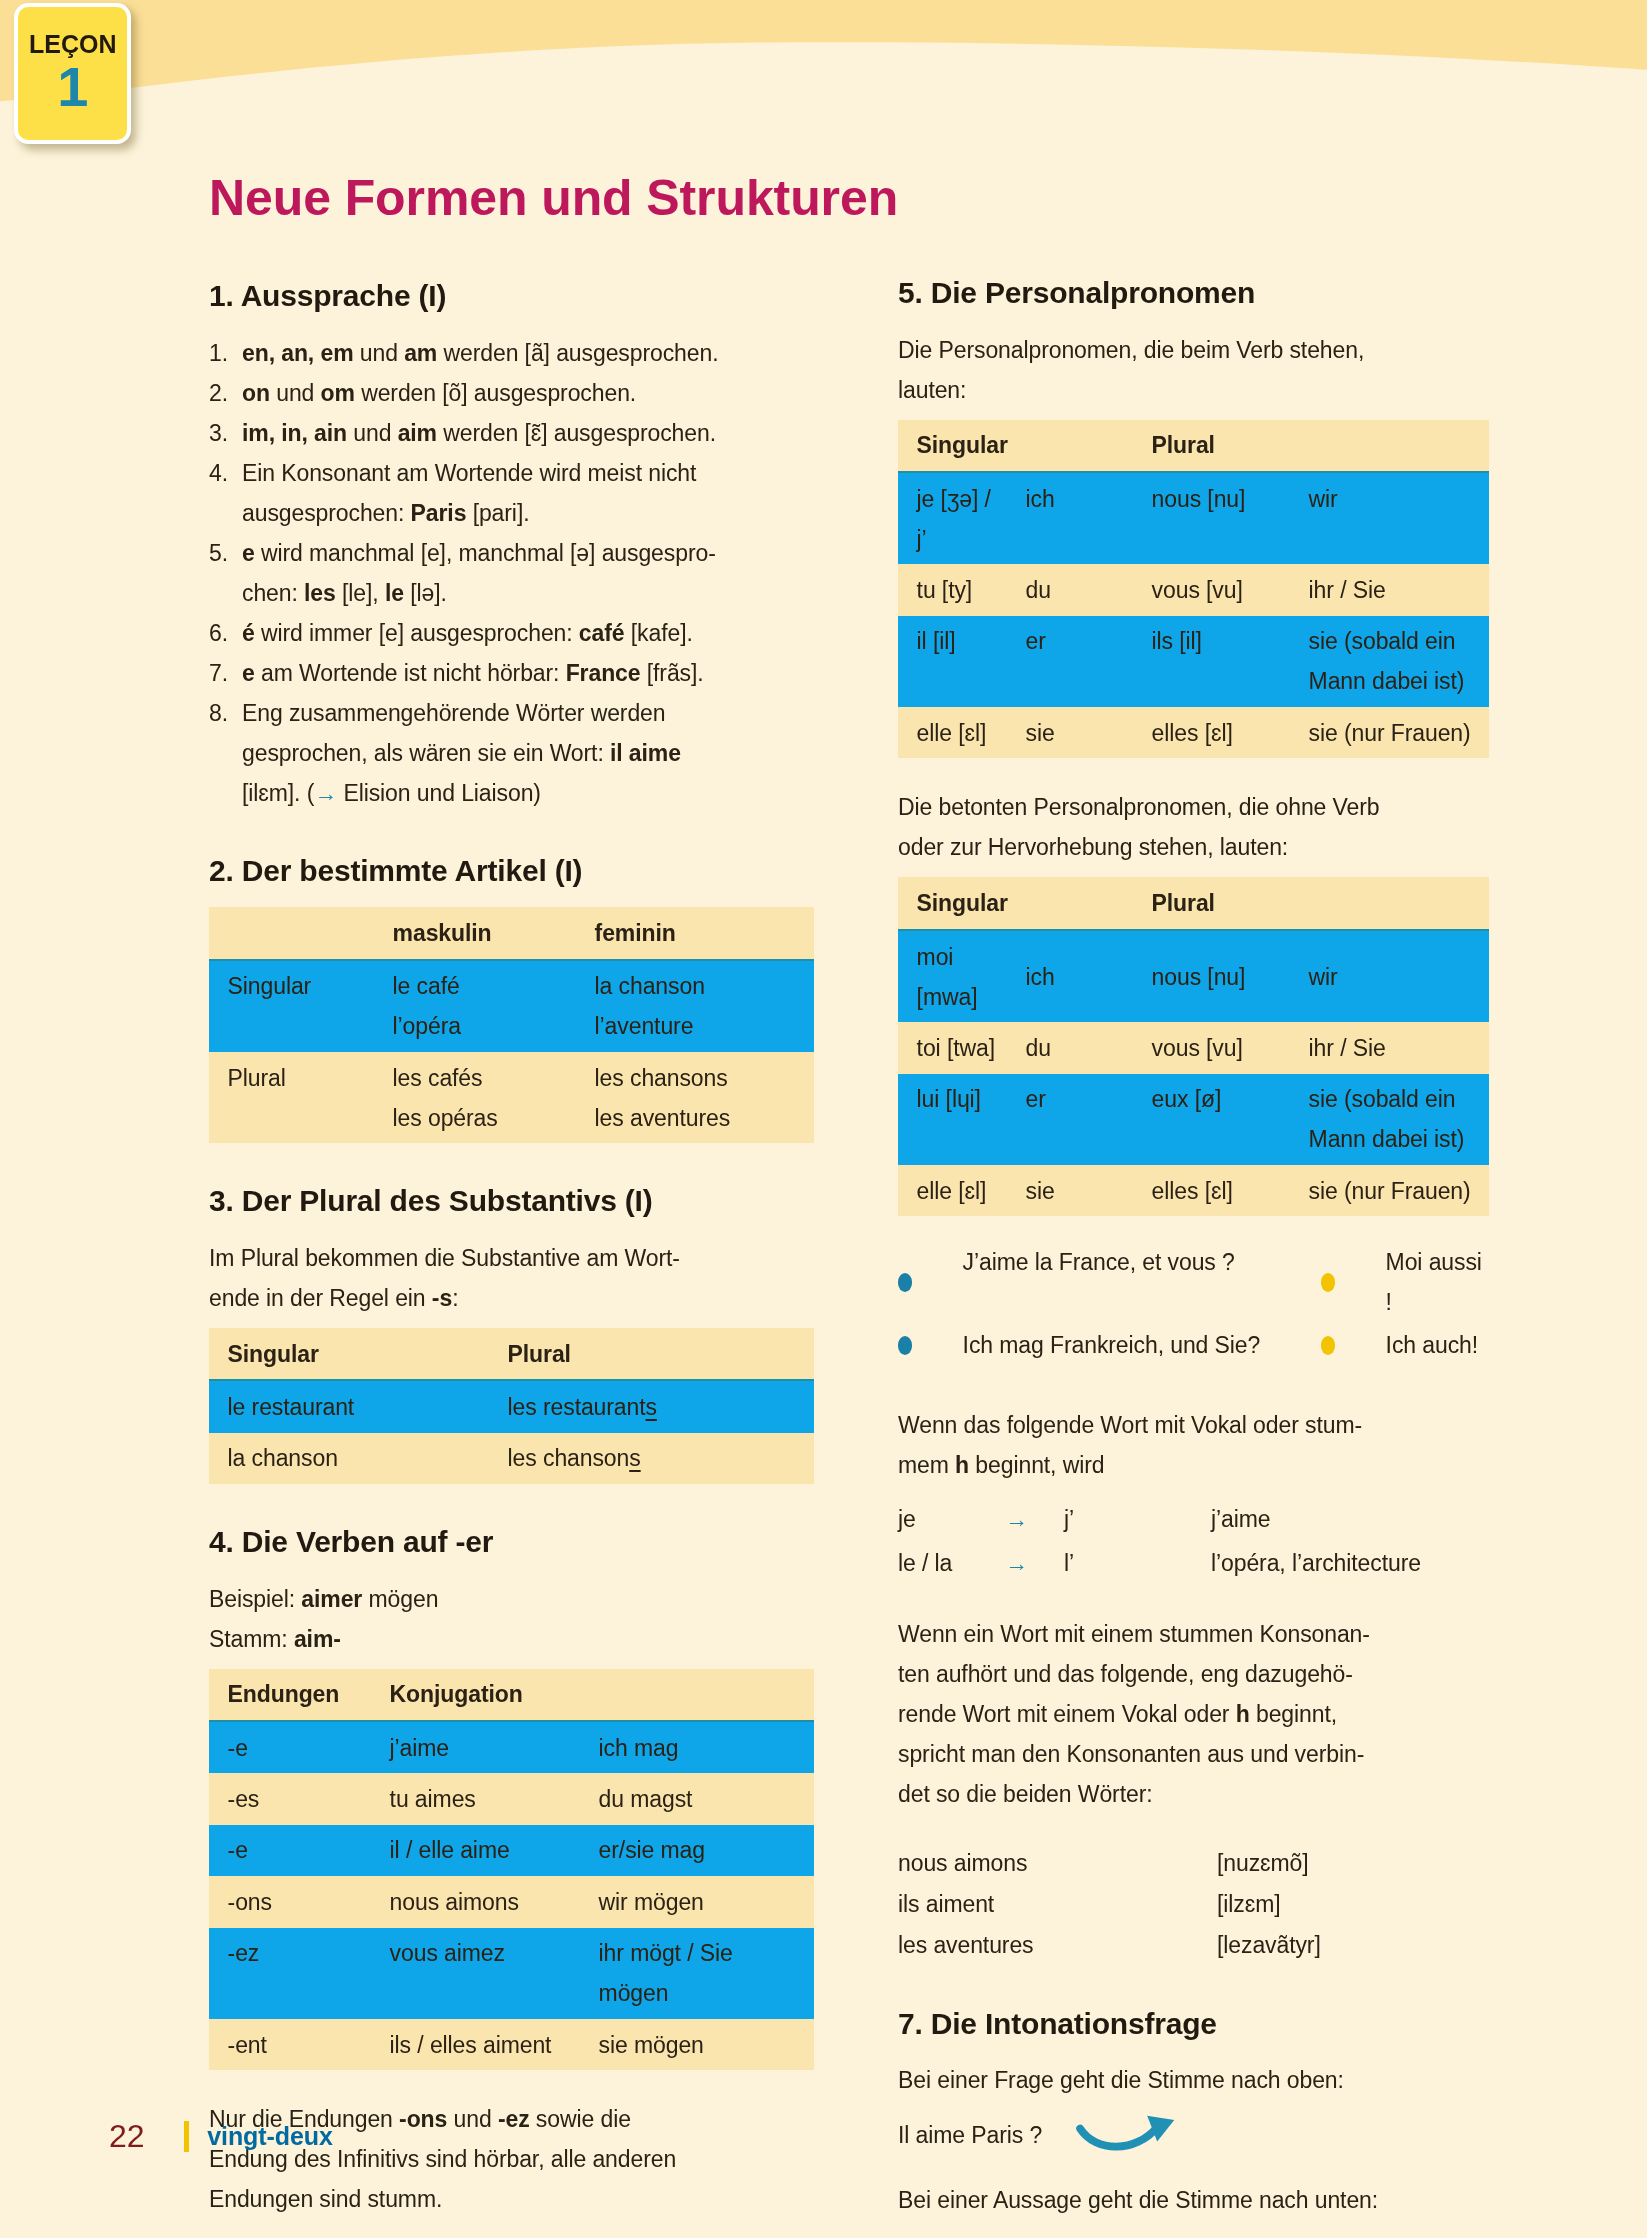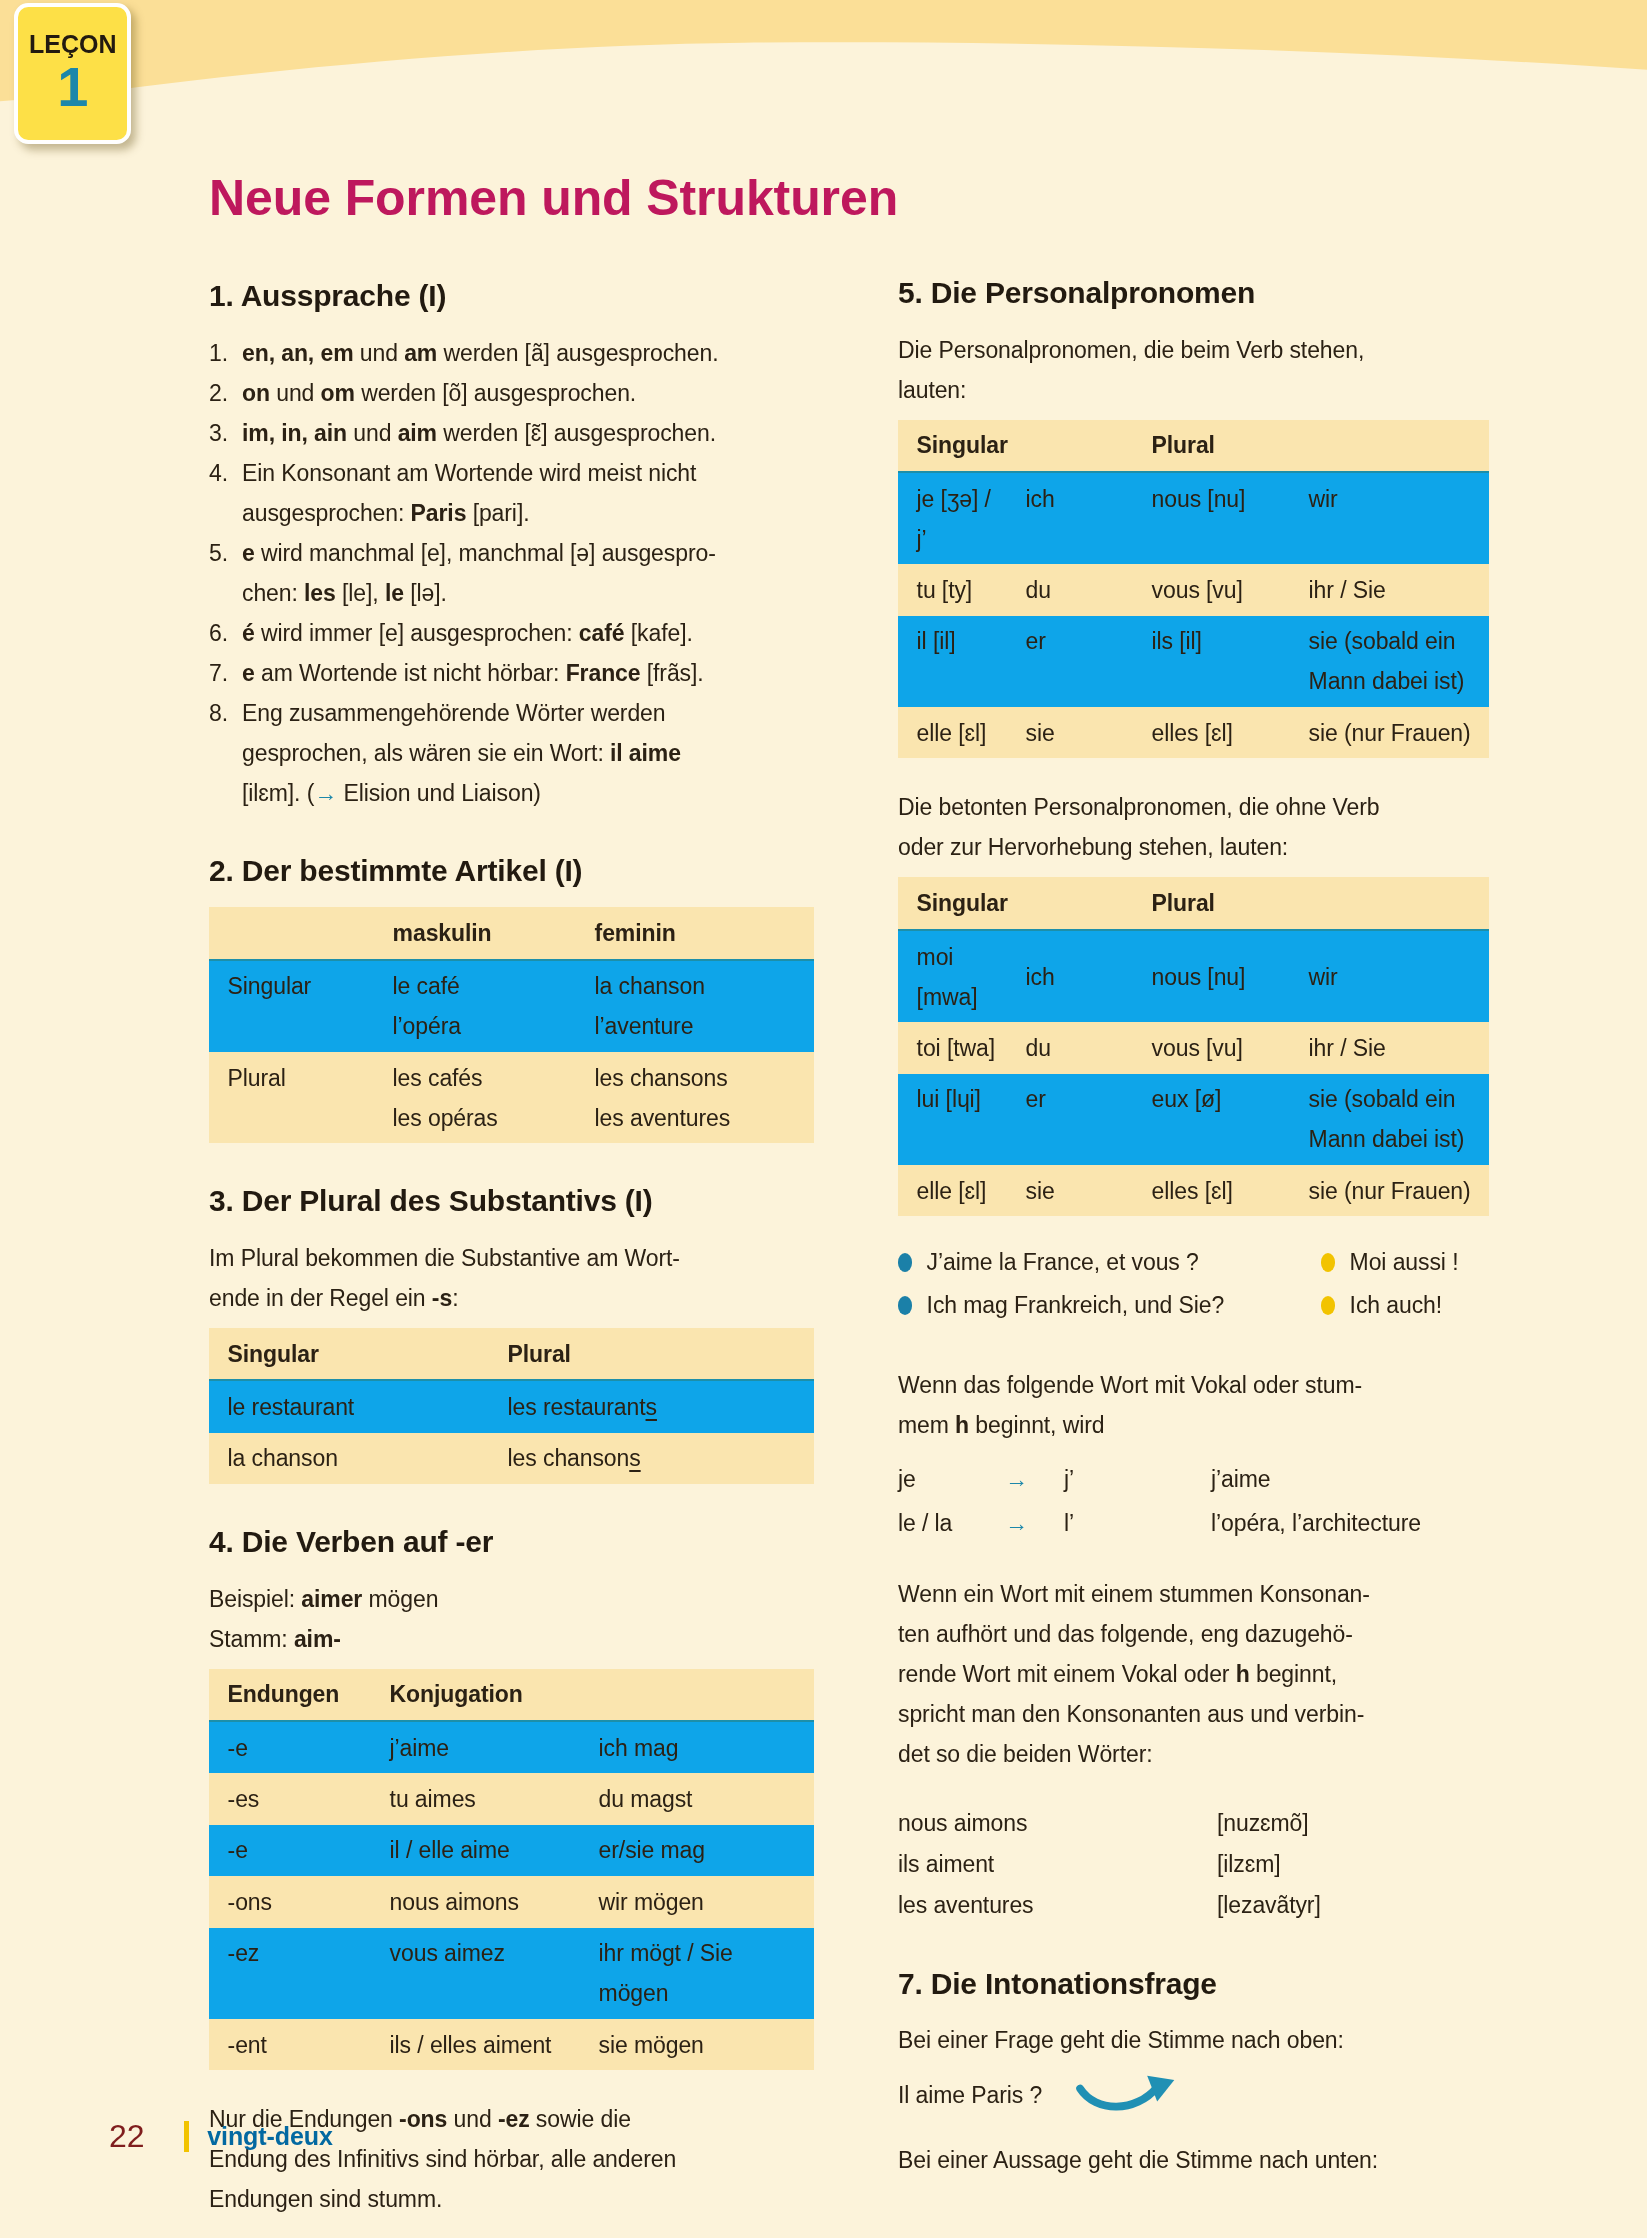--- a/index.html
+++ b/index.html
@@ -32,21 +32,21 @@
   .t-row.base{background:#0ea5e9;}
   .t-row.alt{background:#FAE5AF;}
   .t-cell{padding:5.7px 7.2px 5.7px 18.6px;min-height:40px;}
   .tbl-s2 .t-row{grid-template-columns:165px 202px 1fr;}
   .tbl-s3 .t-row{grid-template-columns:280px 1fr;}
   .tbl-s4 .t-row{grid-template-columns:162px 209px 1fr;}
   .tbl-s5 .t-row{grid-template-columns:109px 126px 157px 1fr;}
   .tbl-s5b .t-row:nth-child(2) .t-cell{align-self:center;}
   
   .bullets{display:grid;grid-template-columns:423px 1fr;row-gap:2.9px;margin-top:26px;}
-  .bullet-item{display:flex;align-items:baseline;}
+  .bullet-item{display:flex;align-items:baseline;gap:36px;}
   .dot{flex:0 0 auto;width:14.3px;height:18.6px;border-radius:50%;margin-right:14.3px;align-self:center;}
   .dot-blue{background:#1B80A8;}
   .dot-yellow{background:#F2C300;}
   
   .eli-row{display:grid;grid-template-columns:107px 59px 147px 1fr;line-height:44px;}
   .eli-arrow{color:#1C87AA;font-weight:700;}
   .lia-row{display:grid;grid-template-columns:319px 1fr;line-height:41px;}
   .into-ex{display:flex;align-items:center;gap:31px;margin:4.3px 0 20px 0;}
   .into-arrow{flex:0 0 auto;}
   

